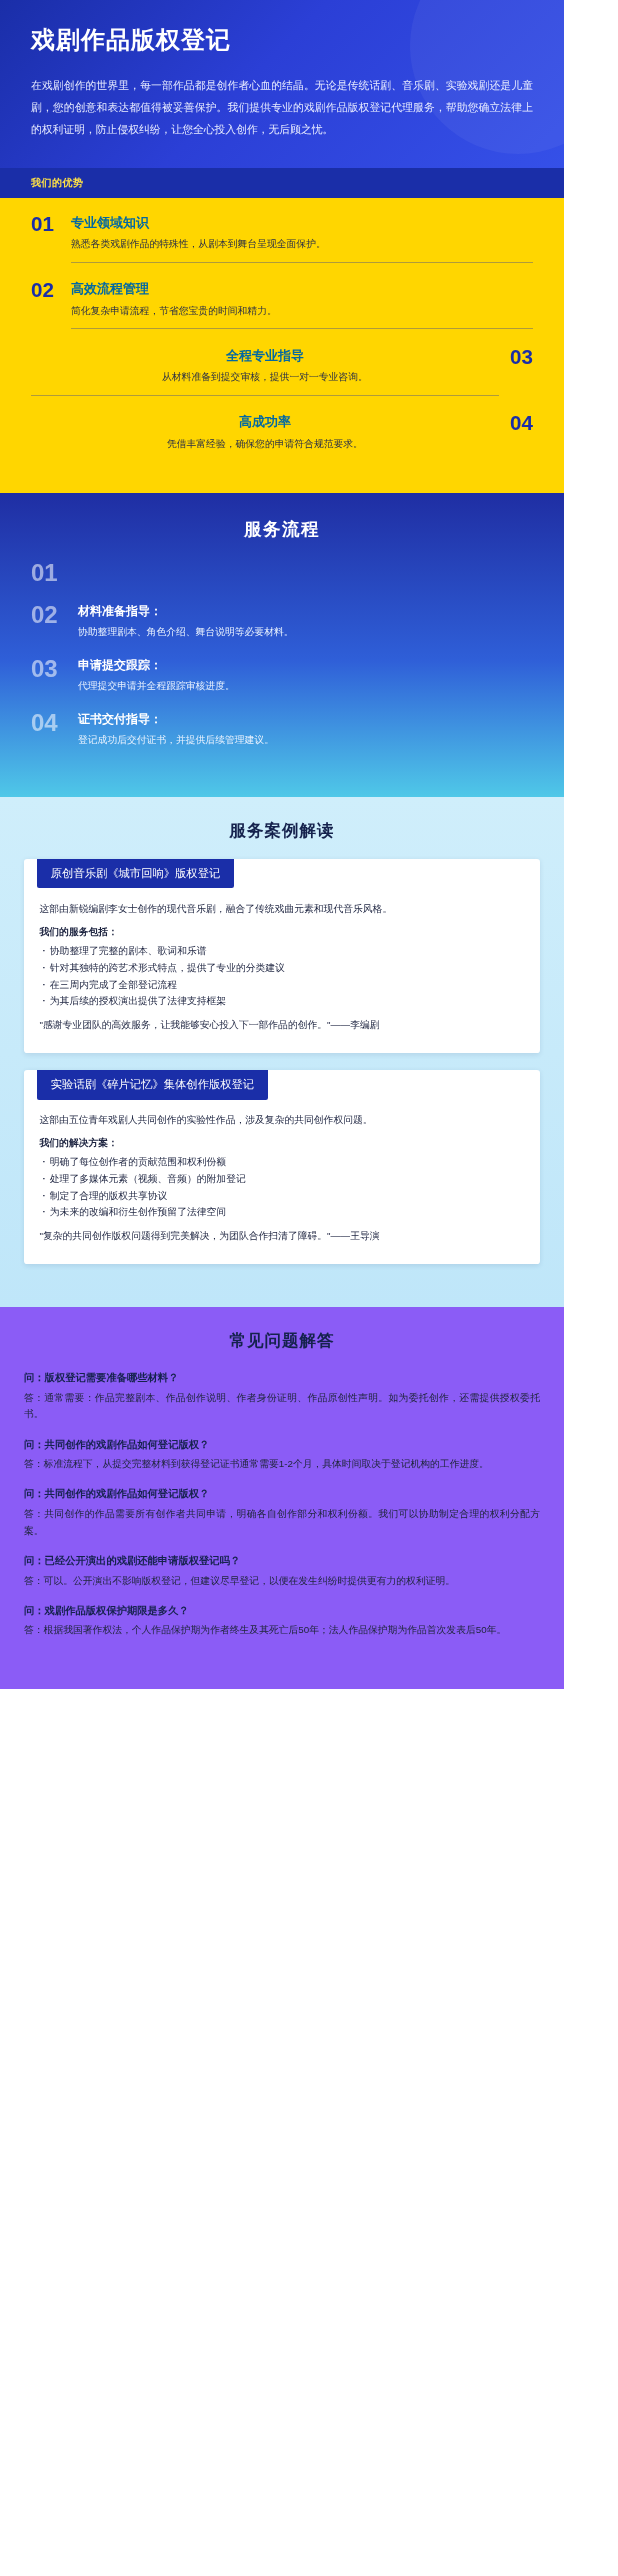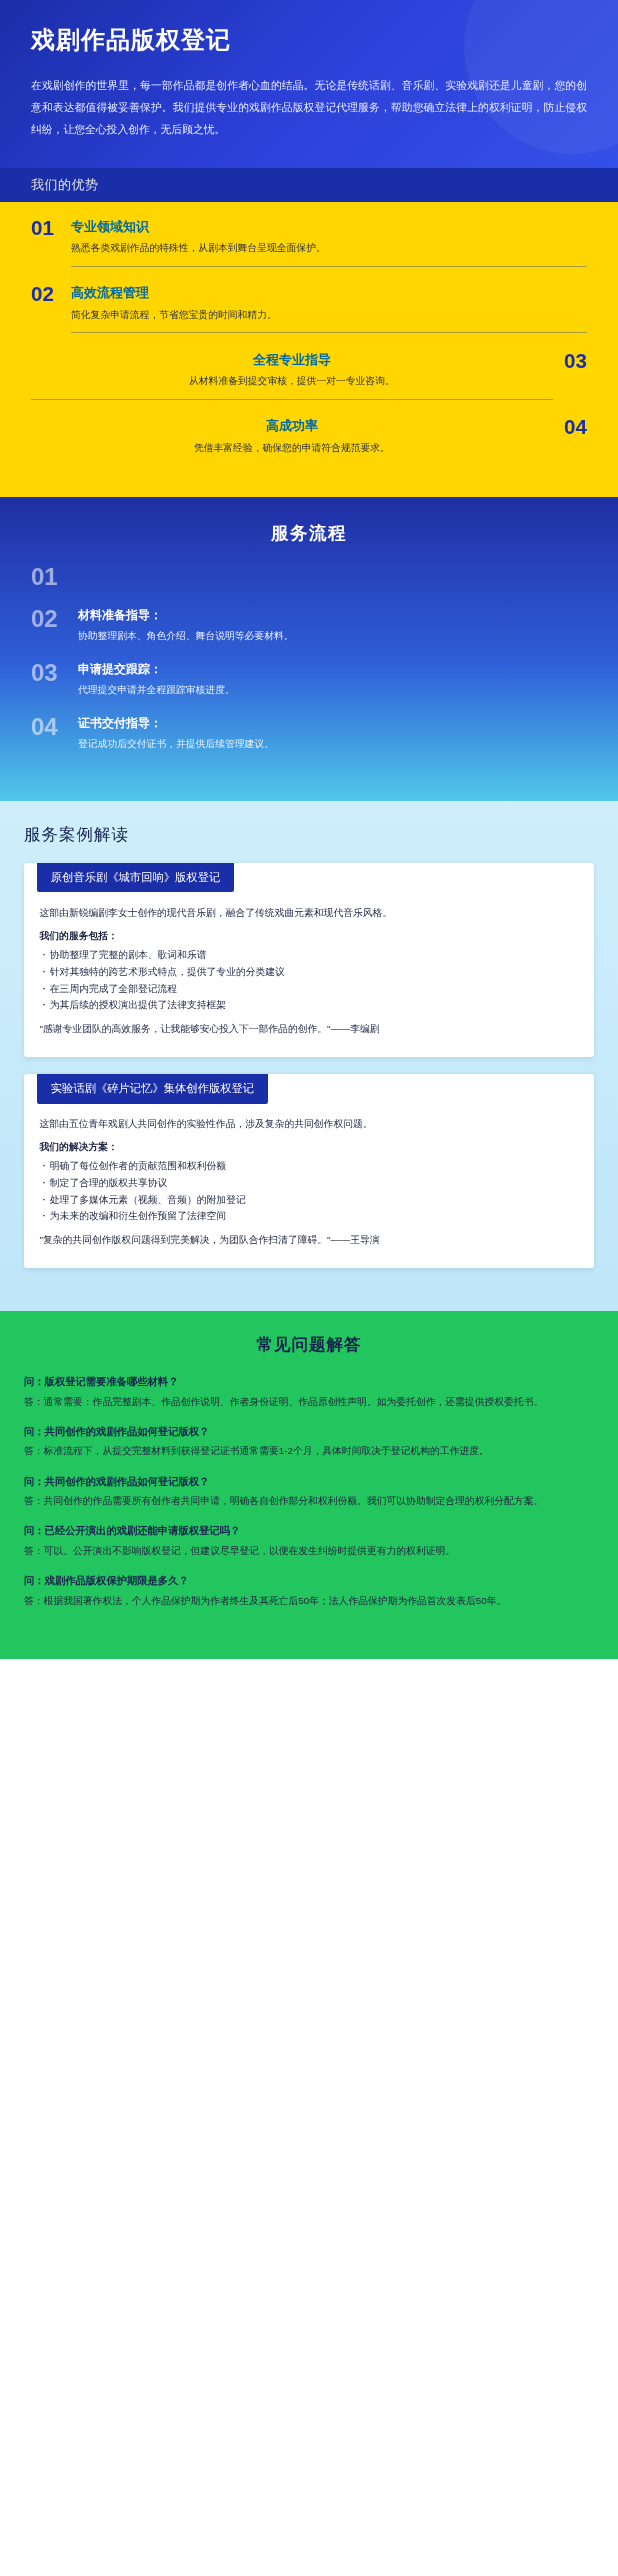--- a/index.html
+++ b/index.html
@@ -1,21 +1,21 @@
 <!DOCTYPE html>
 <html style="font-size:8.2px"><head>
 <meta charset="utf-8">
 <style>
   * { box-sizing: border-box; margin: 0; padding: 0; }
   body {
     width: 618px;
     font-family: "Liberation Sans", "DejaVu Sans", sans-serif;
     background: #ffffff;
   }
-  .page { width: 618px; }
+  .page { width: 564px; }
 
   
   .hero {
     background: linear-gradient(135deg, #1a2ea8 0%, #2b3fd6 45%, #3550e8 100%);
     padding: 24px 31px 28px 31px;
     color: #ffffff;
     position: relative;
     overflow: hidden;
   }
   .hero:after{
@@ -39,23 +39,23 @@
     z-index: 2;
   }
 
   
   .adv {
     background: #ffd600;
     padding: 0 0 23px 0;
   }
   .adv-title-bar {
     background: #1a2ea8;
-    color: #e5e5e5;
-    font-size: 13px;
-    font-weight: normal;
+    color: #fde047;
+    font-size: 10px;
+    font-weight: bold;
     padding: 8.2px 31px;
     letter-spacing: 0.5px;
   }
   .adv-list { padding: 15.5px 31px 0 31px; }
   .adv-item {
     display: flex;
     align-items: flex-start;
     margin-bottom: 17.5px;
   }
   .adv-item .num {
@@ -123,23 +123,23 @@
     line-height: 1.6;
     color: #eaf3ff;
   }
 
   
   .cases {
     background: linear-gradient(180deg, #cfeefb 0%, #bfe6f9 100%);
     padding: 23px 24px 26px 24px;
   }
   .cases h2 {
-    text-align: left;
+    text-align: center;
     font-size: 16.5px;
-    font-weight: normal;
+    font-weight: bold;
     color: #15224d;
     letter-spacing: 1px;
     margin-bottom: 17.5px;
   }
   .case-card {
     background: #ffffff;
     border-radius: 3.1px;
     padding: 0 0 13.4px 0;
     margin-bottom: 17.5px;
     box-shadow: 0 1.5px 5.2px rgba(20,40,90,.10);
@@ -180,21 +180,21 @@
   }
   .case-quote {
     font-size: 9.8px;
     line-height: 1.75;
     color: #1d2440;
     text-align: justify;
   }
 
   
   .faq {
-    background: #22c55e;
+    background: #8b5cf6;
     padding: 23px 24px 36px 24px;
   }
   .faq h2 {
     text-align: center;
     font-size: 16.5px;
     font-weight: bold;
     color: #15224d;
     letter-spacing: 1px;
     margin-bottom: 17.5px;
   }
@@ -315,22 +315,22 @@
       </div>
     </div>
 
     <div class="case-card">
       <div class="case-head">实验话剧《碎片记忆》集体创作版权登记</div>
       <div class="case-body">
         <p>这部由五位青年戏剧人共同创作的实验性作品，涉及复杂的共同创作权问题。</p>
         <p class="sub">我们的解决方案：</p>
         <ul>
           <li>明确了每位创作者的贡献范围和权利份额</li>
+          <li>处理了多媒体元素（视频、音频）的附加登记</li>
           <li>制定了合理的版权共享协议</li>
-          <li>处理了多媒体元素（视频、音频）的附加登记</li>
           <li>为未来的改编和衍生创作预留了法律空间</li>
         </ul>
         <p class="case-quote">"复杂的共同创作版权问题得到完美解决，为团队合作扫清了障碍。"——王导演</p>
       </div>
     </div>
   </section>
 
   <section class="faq">
     <h2>常见问题解答</h2>
 

